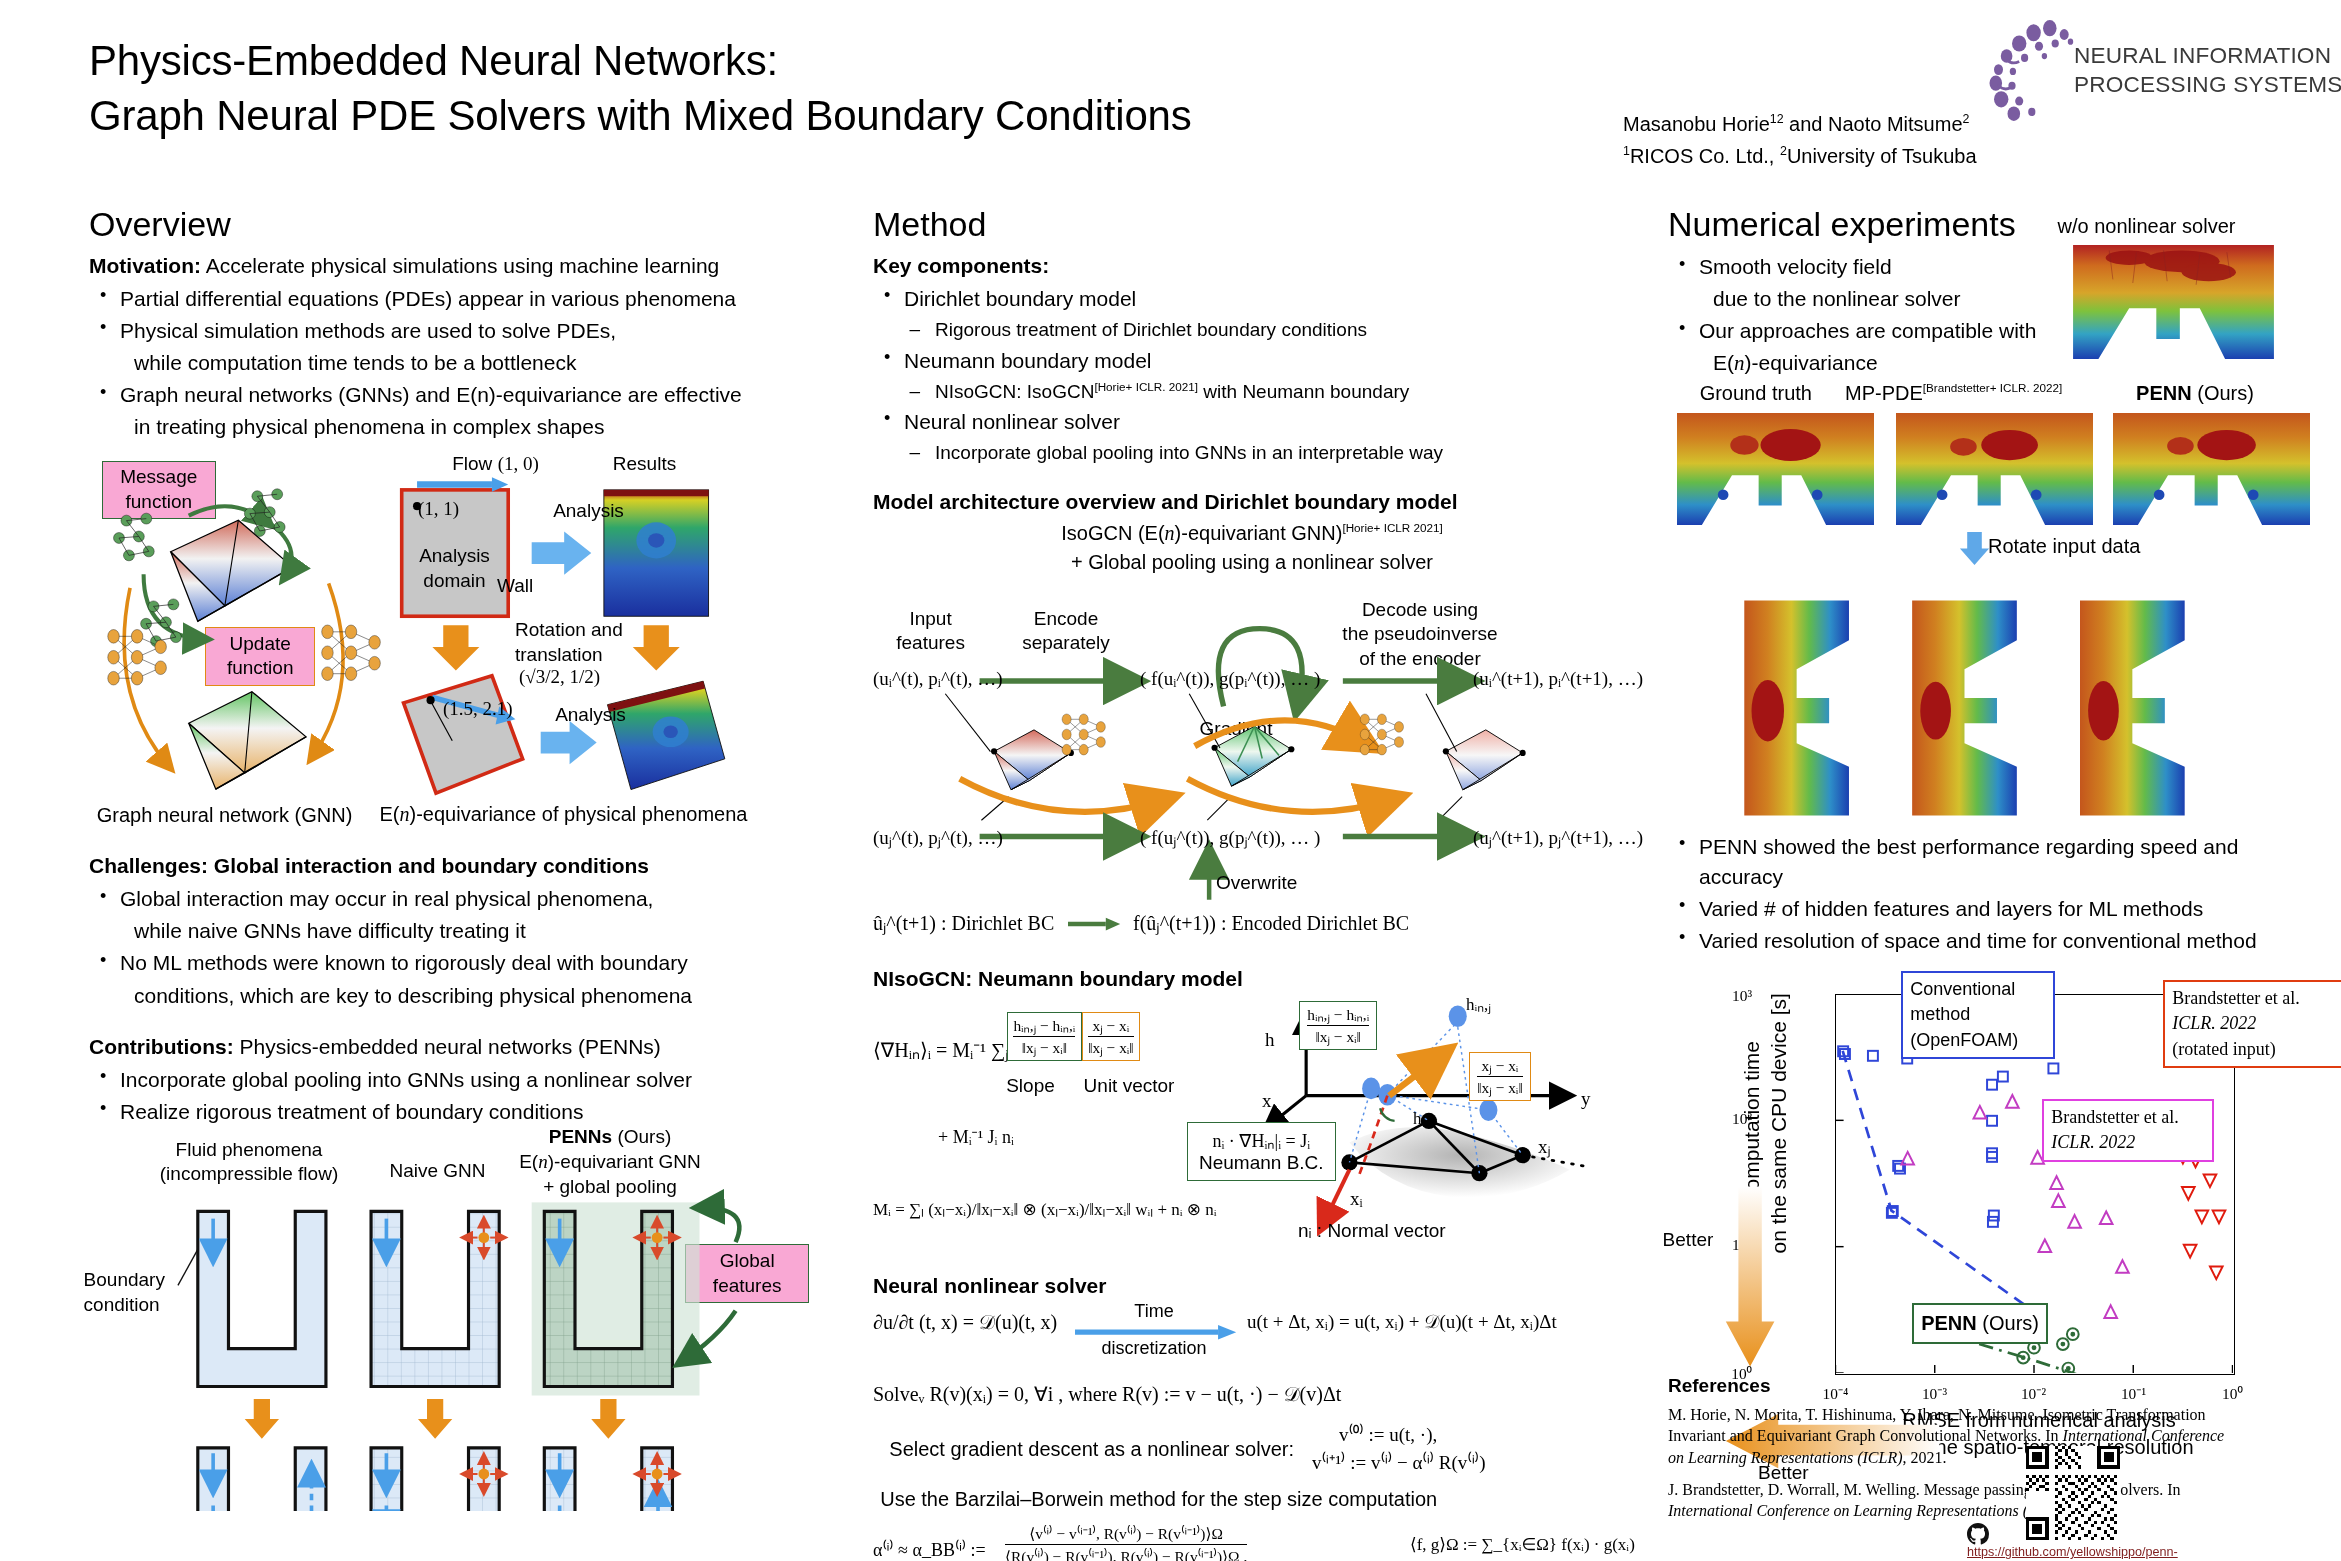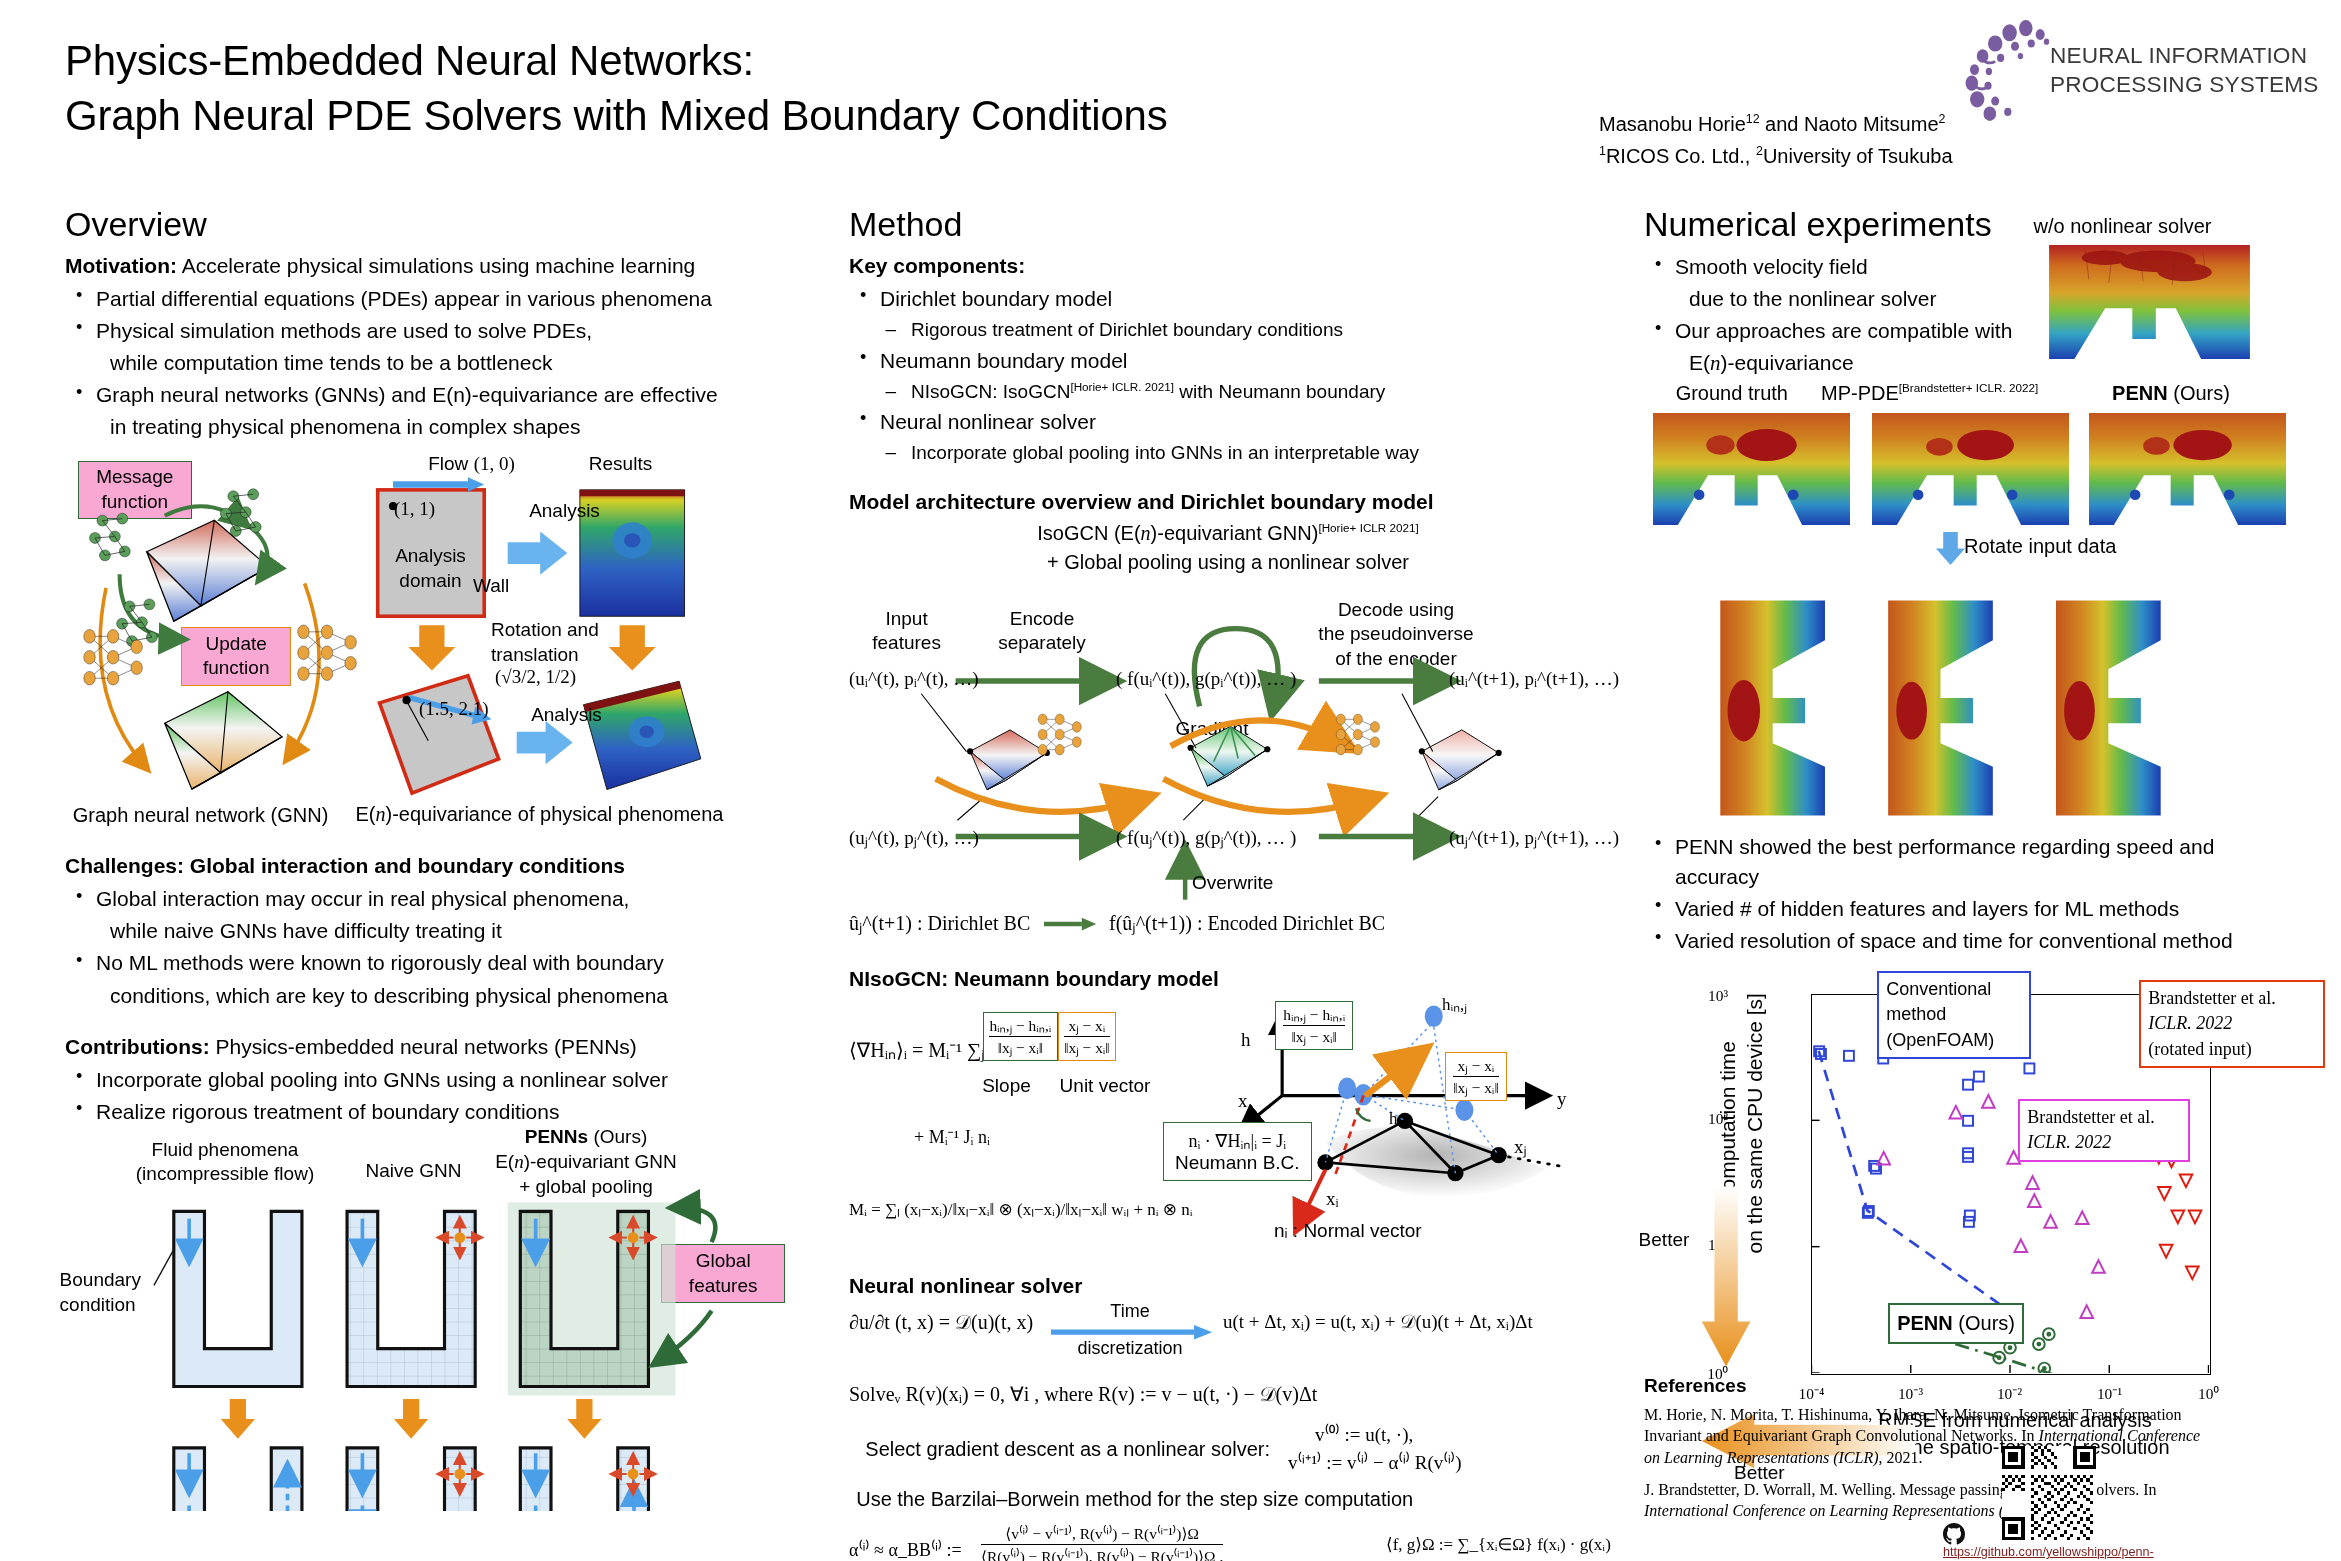--- a/index.html
+++ b/index.html
@@ -1,17 +1,17 @@
 <!DOCTYPE html>
 <html style="font-size:14.5px"><head>
 <meta charset="utf-8">
 <style>
   html,body{margin:0;padding:0;background:#fff;}
   body{width:2342px;height:1561px;font-family:"Liberation Sans",sans-serif;color:#000;position:relative;overflow:hidden;}
-  .poster{position:relative;width:1876px;height:1561px;}
+  .poster{position:relative;width:1876px;height:1561px;margin-left:24px;}
 
   
   .title{position:absolute;left:65px;top:33px;width:1464px;}
   .title .ln{font-size:42px;font-weight:400;line-height:1.32;letter-spacing:-0.2px;}
   .authors{position:absolute;left:1599px;top:108px;width:578px;font-size:20px;line-height:1.6;}
   .sup{font-size:0.62em;vertical-align:super;}
 
   .neurips-logo{position:absolute;left:1961px;top:20px;width:361px;height:101px;}
   .neurips-logo .txt{position:absolute;left:89px;top:22px;font-size:22.6px;line-height:1.28;color:#3a3a3a;letter-spacing:0.2px;}
 

